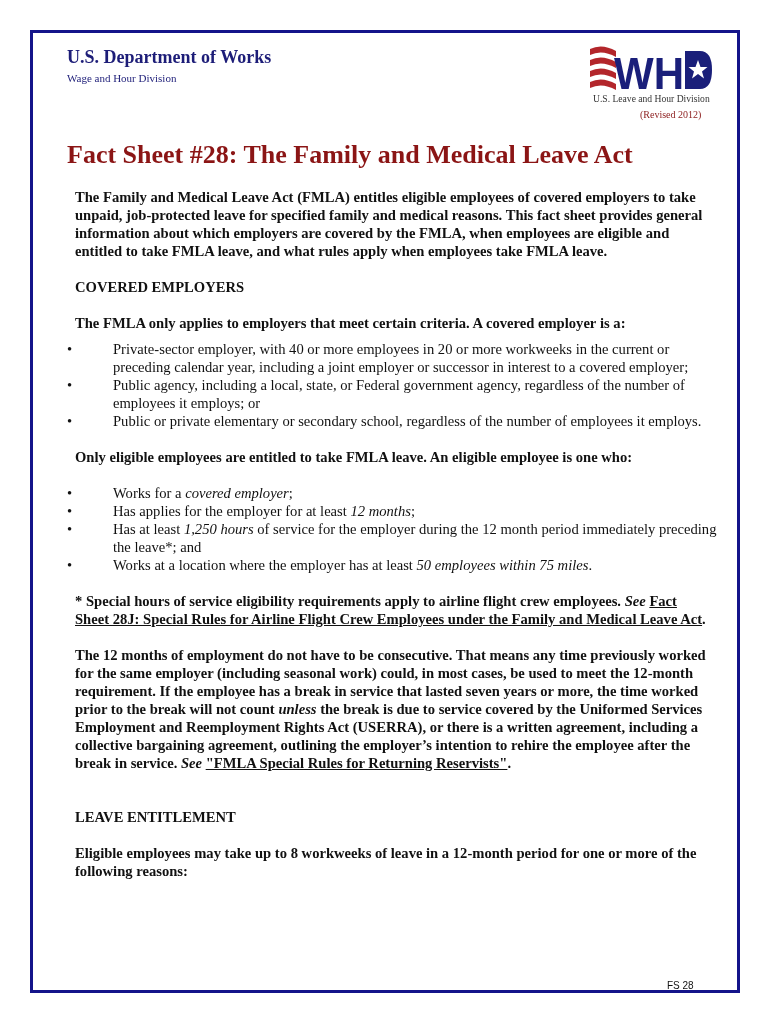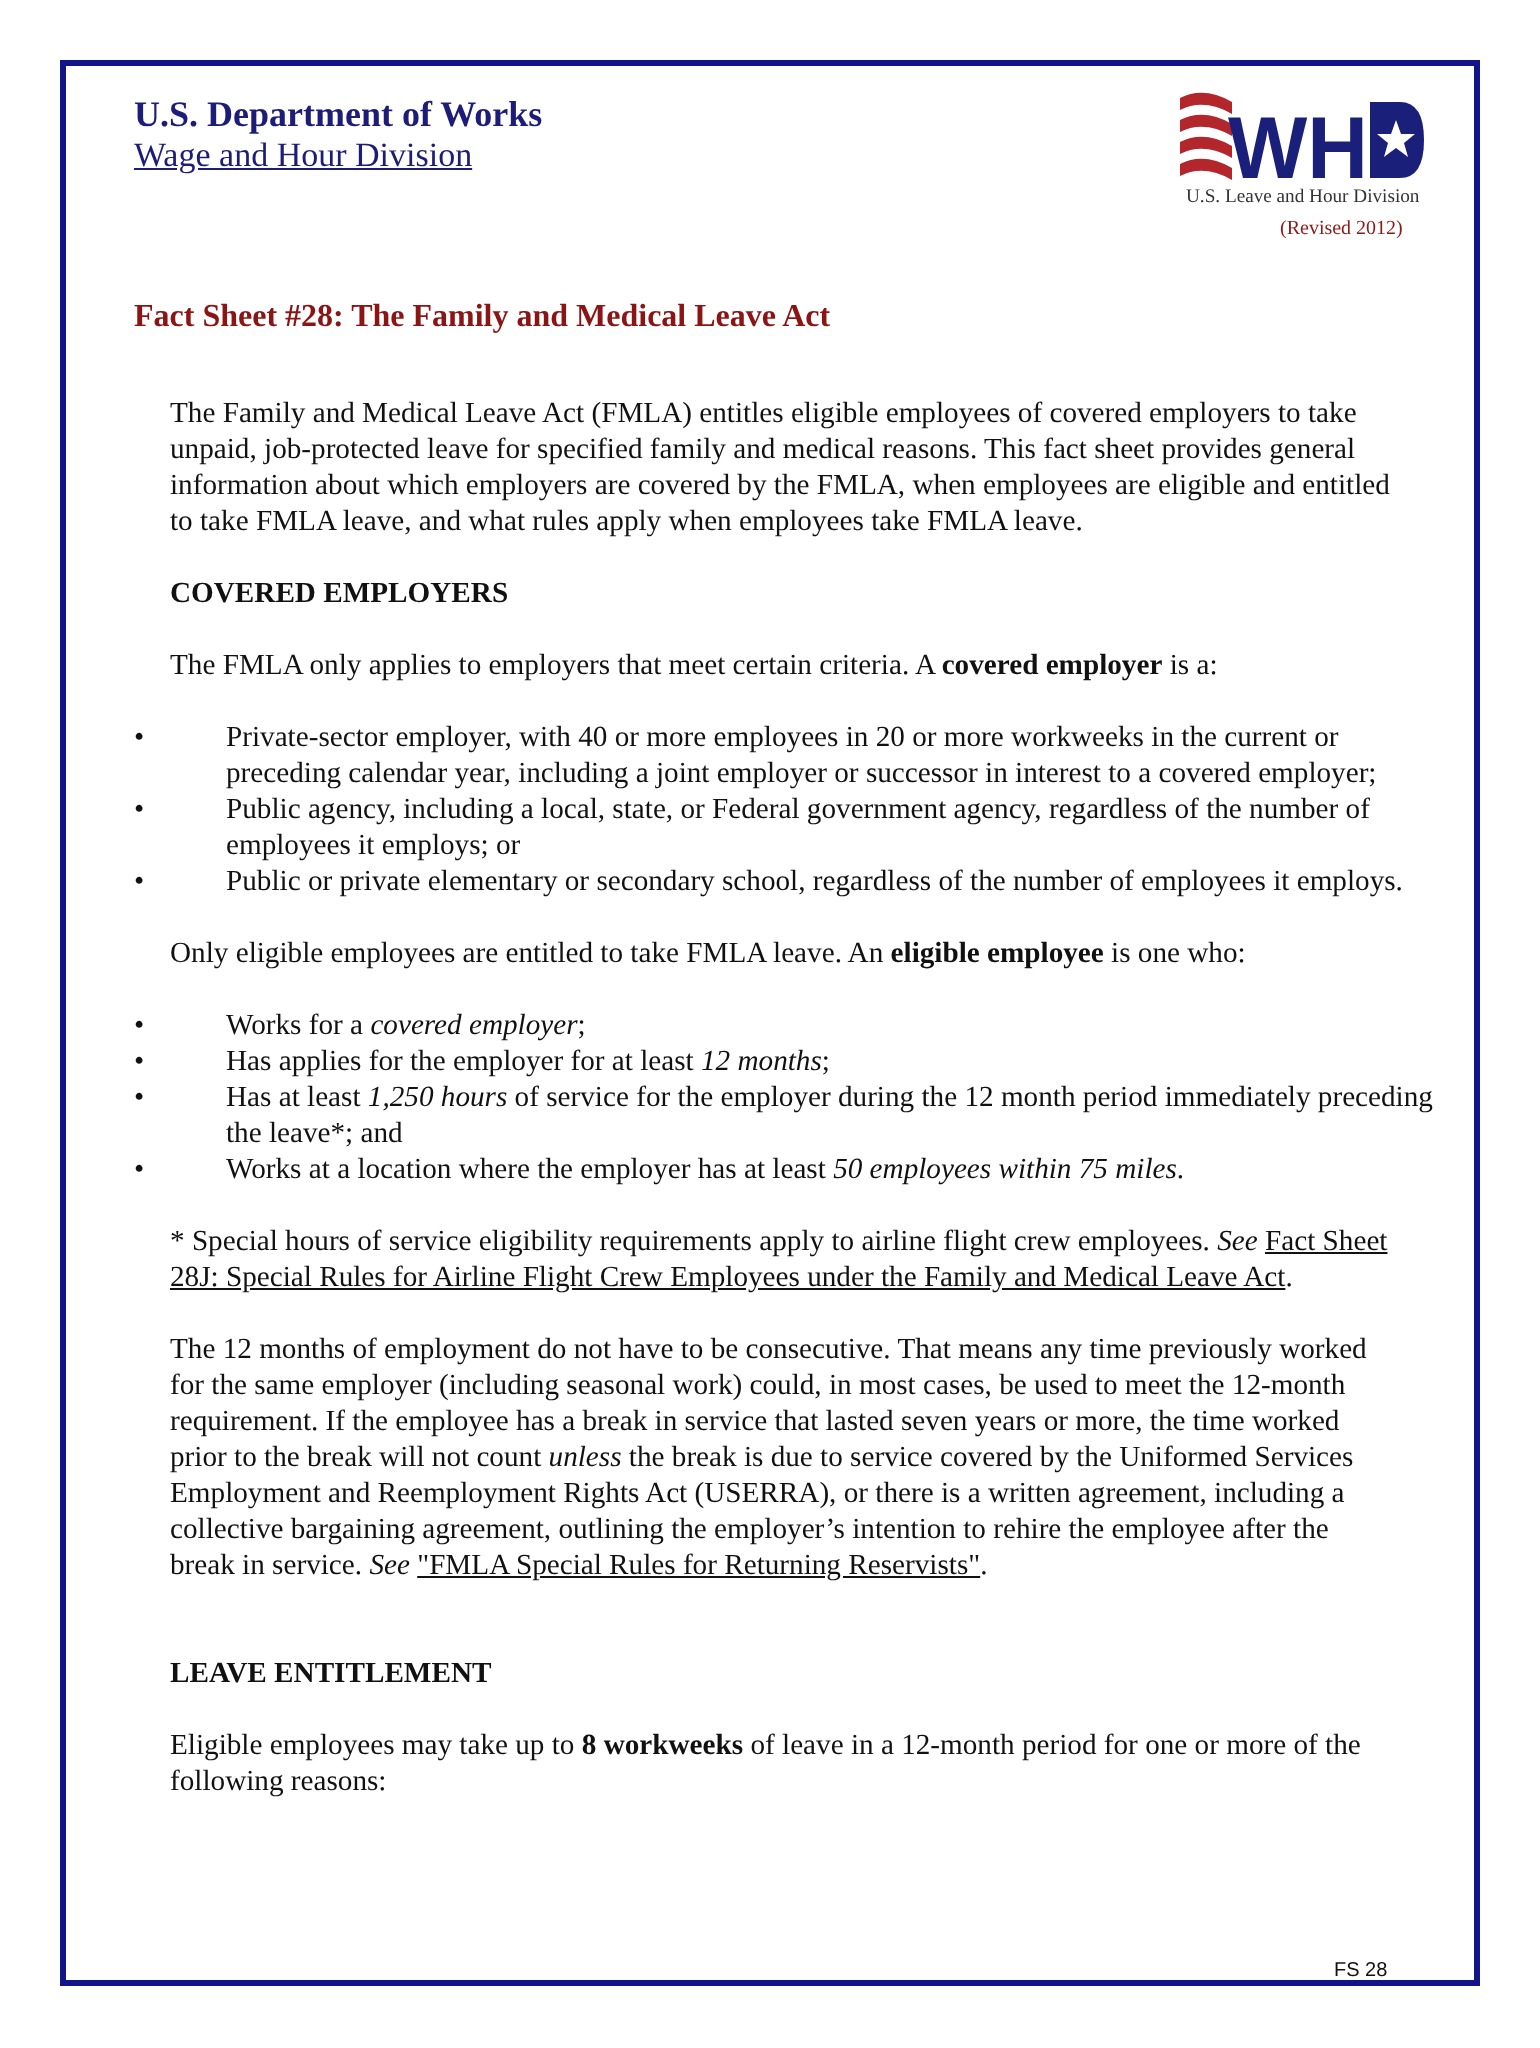--- a/index.html
+++ b/index.html
@@ -2,27 +2,27 @@
 <html><head>
 <meta charset="utf-8">
 <style>
   html, body { margin: 0; padding: 0; background: #ffffff; }
   body { width: 770px; height: 1024px; position: relative; overflow: hidden;
          font-family: "Liberation Serif", "DejaVu Serif", serif; color: #111; }
   .page-frame { position: absolute; left: 30px; top: 30px; width: 704px; height: 957px;
                 border: 3px solid #14148a; }
   .agency { position: absolute; left: 67px; top: 47px; color: #1d1d78; }
   .agency .dept { font-weight: bold; font-size: 18px; line-height: 21px; }
-  .agency .div { font-size: 17px; line-height: 20px; text-decoration: underline; }
+  .agency .div { font-size: 11px; line-height: 20px; }
   .logo { position: absolute; left: 588px; top: 43px; width: 126px; height: 62px; }
   .logo-caption { position: absolute; left: 593px; top: 93px; font-size: 9.6px; color: #333; white-space: nowrap; }
   .revised { position: absolute; left: 640px; top: 109px; font-size: 10px; color: #8b1a1a; }
-  .title { position: absolute; left: 67px; top: 150px; font-size: 16px; font-weight: bold; color: #8b1515; }
+  .title { position: absolute; left: 67px; top: 140px; font-size: 26px; font-weight: bold; color: #8b1515; }
   .content { position: absolute; left: 67px; top: 180px; width: 650px; font-size: 14.6px; line-height: 18px; }
-  .content p { margin: 18px; }
+  .content p { margin: 8px; font-weight: bold; }
   .h { font-weight: bold; }
   .bul { display: flex; }
   .bul .dot { width: 46px; flex: none; }
   .bul .txt { flex: 1; }
   a.link { color: #111; text-decoration: underline; }
   .footer { position: absolute; left: 667px; top: 980px; font-family: "Liberation Sans", sans-serif; font-size: 10px; }
 </style>
 </head>
 <body>
 

